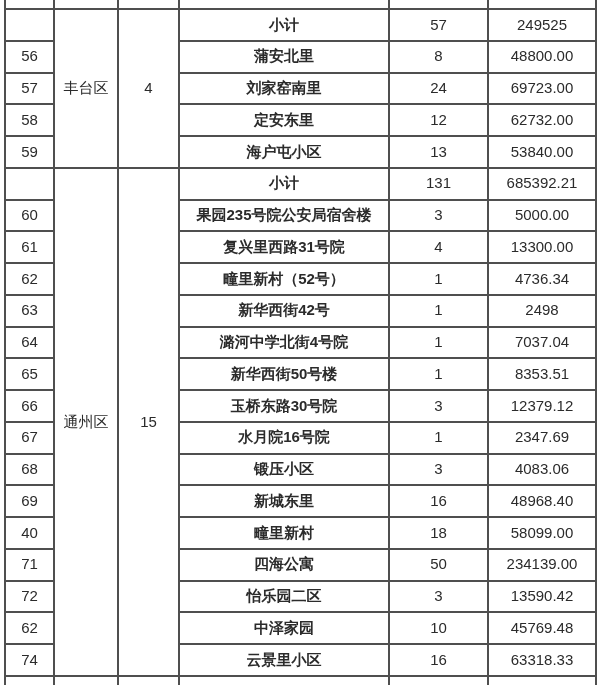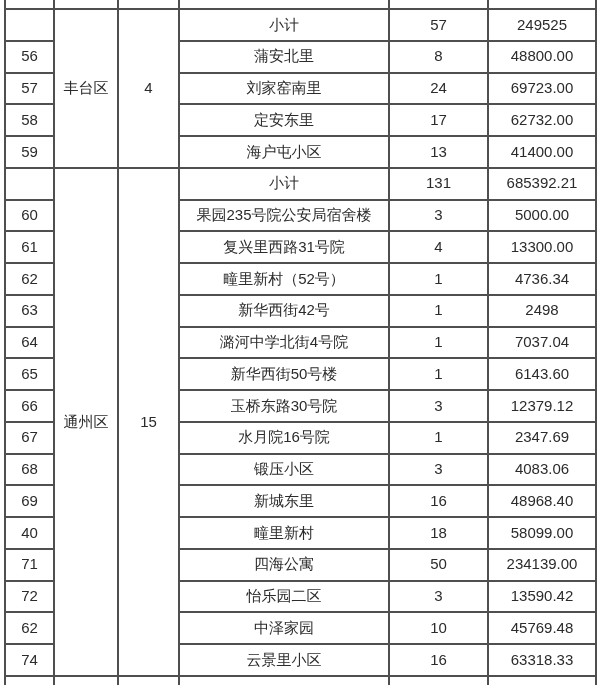--- a/index.html
+++ b/index.html
@@ -30,21 +30,21 @@
     padding: 0;
     color: #2b2b2b;
     font-size: 15px;
     line-height: 1.1;
     overflow: hidden;
     white-space: nowrap;
   }
   table.data-table tr.data-row { height: 31.76px; }
   table.data-table tr.partial-top { height: 14px; }
   table.data-table tr.partial-bottom { height: 20px; }
-  td.name-cell { font-size: 14px; }
+  td.name-cell { font-size: 14px; font-weight: bold; }
   td.district-cell, td.dcount-cell { font-size: 15px; }
 </style>
 </head>
 <body>
 
 <div id="screen">
   <table class="data-table">
     <colgroup>
       <col style="width:49px">
       <col style="width:64px">
@@ -78,28 +78,28 @@
         </tr>
         <tr class="data-row">
           <td class="seq-cell">57</td>
           <td class="name-cell">刘家窑南里</td>
           <td class="count-cell">24</td>
           <td class="amount-cell">69723.00</td>
         </tr>
         <tr class="data-row">
           <td class="seq-cell">58</td>
           <td class="name-cell">定安东里</td>
-          <td class="count-cell">17</td>
+          <td class="count-cell">12</td>
           <td class="amount-cell">62732.00</td>
         </tr>
         <tr class="data-row">
           <td class="seq-cell">59</td>
           <td class="name-cell">海户屯小区</td>
           <td class="count-cell">13</td>
-          <td class="amount-cell">41400.00</td>
+          <td class="amount-cell">53840.00</td>
         </tr>
         <tr class="data-row">
           <td class="seq-cell"></td>
           <td class="district-cell" rowspan="16">通州区</td>
           <td class="dcount-cell" rowspan="16">15</td>
           <td class="name-cell">小计</td>
           <td class="count-cell">131</td>
           <td class="amount-cell">685392.21</td>
         </tr>
         <tr class="data-row">
@@ -129,21 +129,21 @@
         <tr class="data-row">
           <td class="seq-cell">64</td>
           <td class="name-cell">潞河中学北街4号院</td>
           <td class="count-cell">1</td>
           <td class="amount-cell">7037.04</td>
         </tr>
         <tr class="data-row">
           <td class="seq-cell">65</td>
           <td class="name-cell">新华西街50号楼</td>
           <td class="count-cell">1</td>
-          <td class="amount-cell">6143.60</td>
+          <td class="amount-cell">8353.51</td>
         </tr>
         <tr class="data-row">
           <td class="seq-cell">66</td>
           <td class="name-cell">玉桥东路30号院</td>
           <td class="count-cell">3</td>
           <td class="amount-cell">12379.12</td>
         </tr>
         <tr class="data-row">
           <td class="seq-cell">67</td>
           <td class="name-cell">水月院16号院</td>

